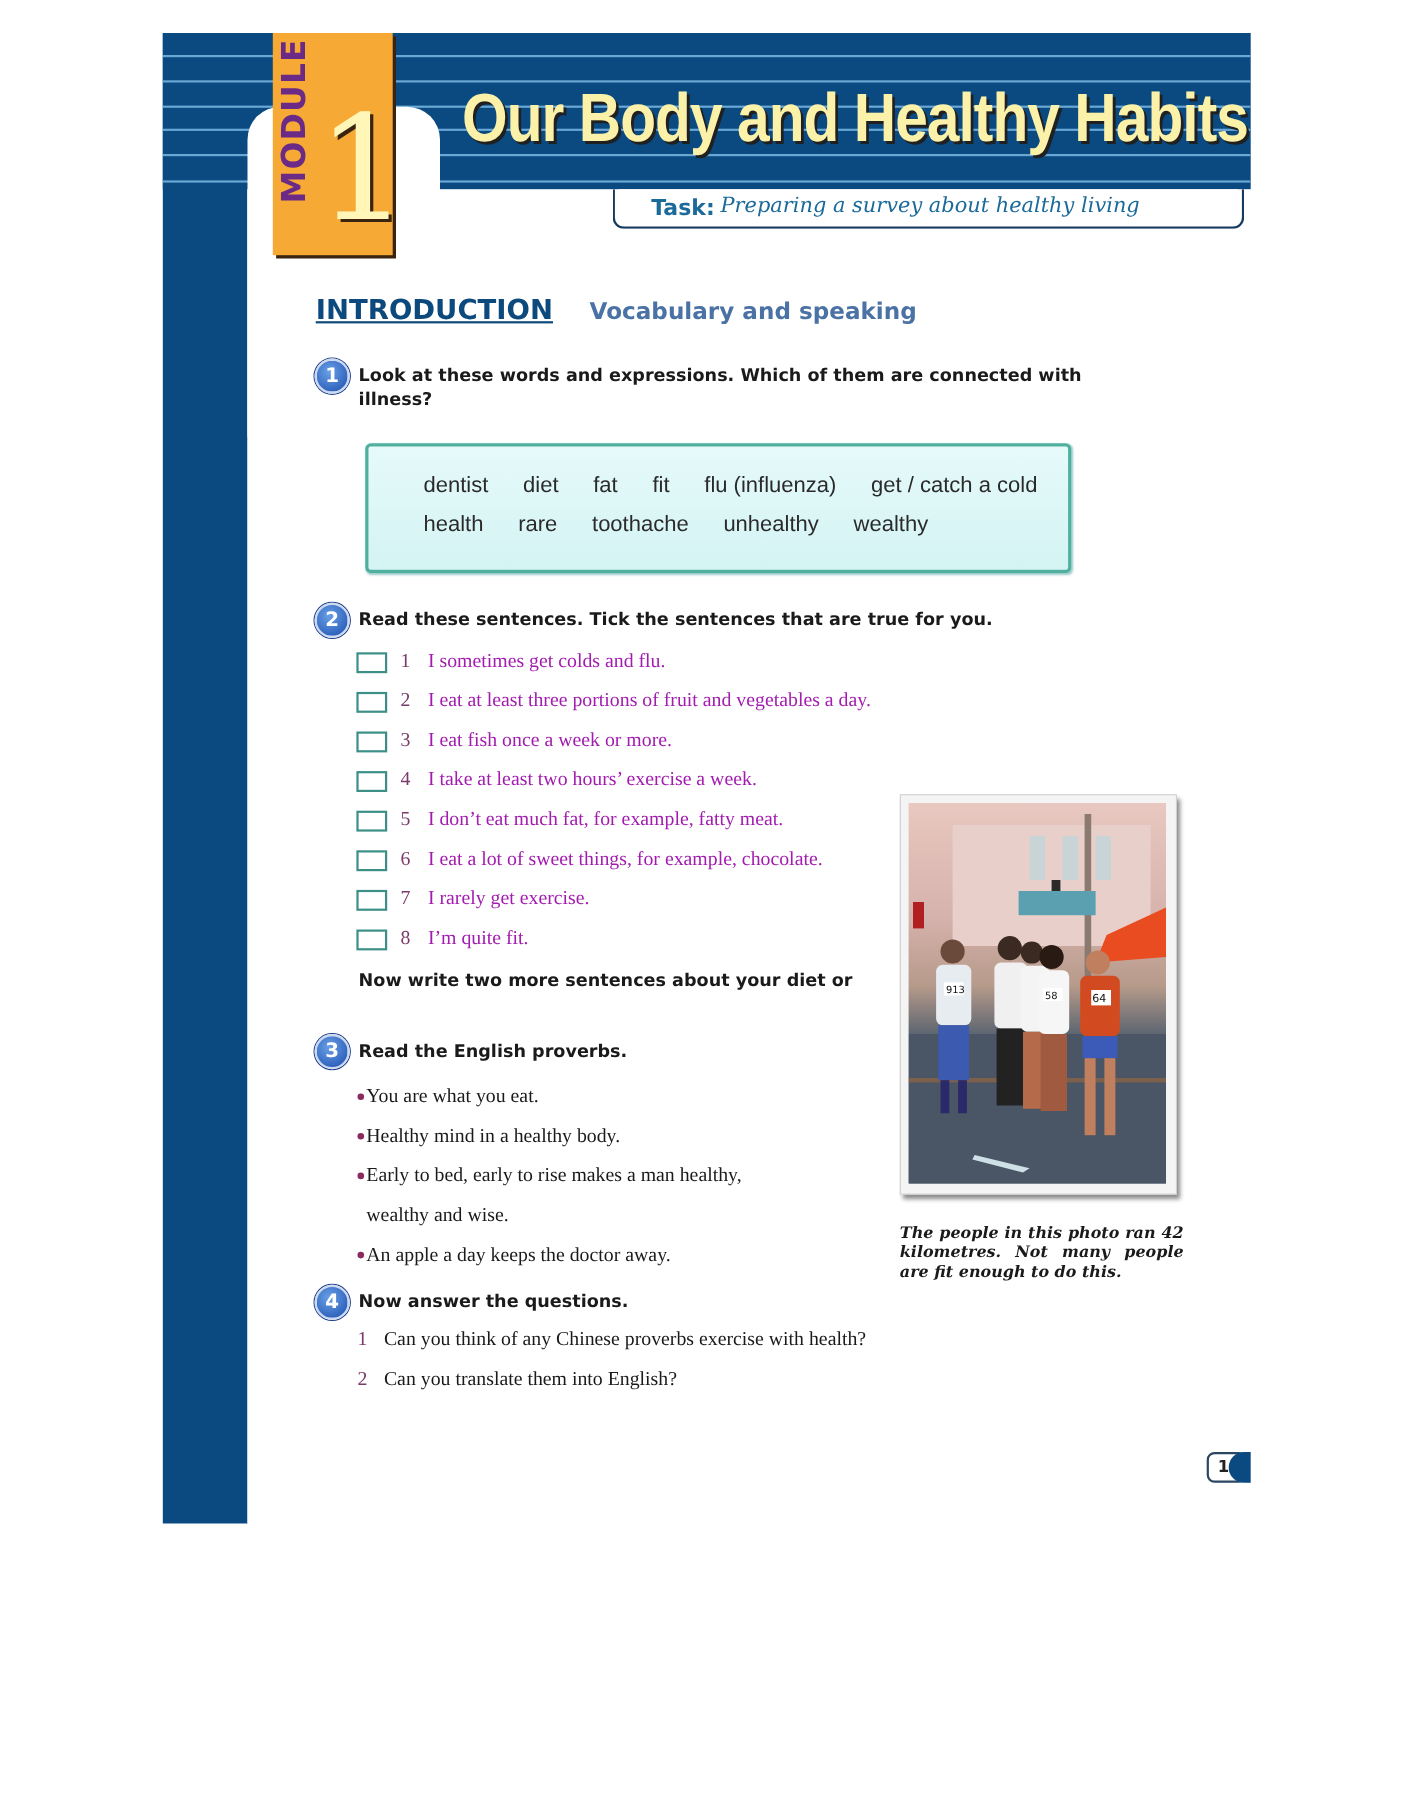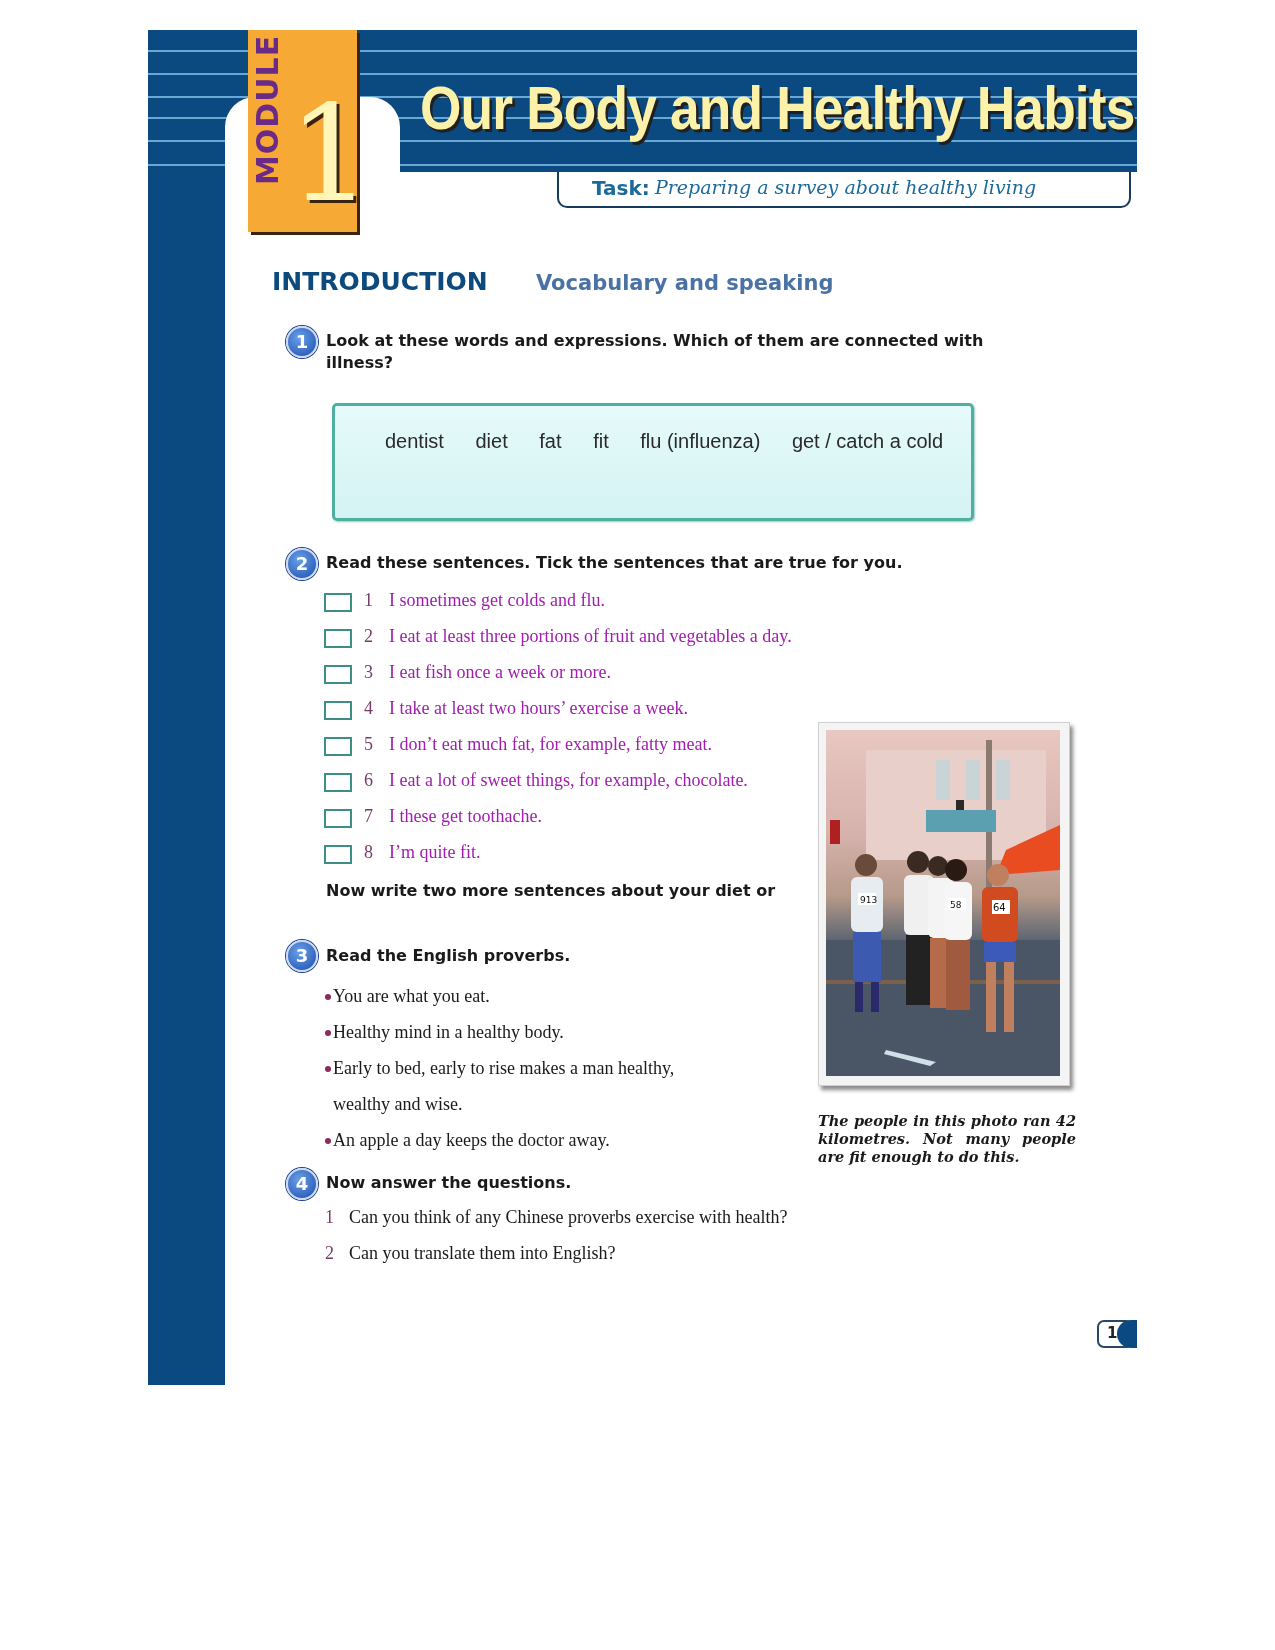--- a/index.html
+++ b/index.html
@@ -29,21 +29,21 @@
 
   #title { left:420px; top:72px; font-family:"Liberation Sans", sans-serif; font-weight:bold; font-size:62px;
            letter-spacing:-1px; color:#fbf1a8; text-shadow:3px 3px 0 #202020; transform:scaleX(0.86); transform-origin:left top; white-space:nowrap; }
 
   #task-box { left:557px; top:172px; width:570px; height:34px; border:2px solid #163a5e; border-top:none;
               border-radius:0 0 10px 10px; background:#fff; }
   #task-label { left:592px; top:176px; font-family:"DejaVu Sans", sans-serif; font-weight:bold; font-size:20px; color:#1b6a9a; }
   #task-text { left:655px; top:176px; font-family:"DejaVu Serif", serif; font-style:italic; font-size:19px; color:#1b6a9a; }
 
   
-  #intro-head { left:272px; top:267px; font-family:"DejaVu Sans", sans-serif; font-weight:bold; font-size:25px; color:#0c4a7e; }
+  #intro-head { left:287px; top:267px; font-family:"DejaVu Sans", sans-serif; font-weight:bold; font-size:25px; color:#0c4a7e;text-decoration:underline; }
   #intro-sub { left:536px; top:271px; font-family:"DejaVu Sans", sans-serif; font-weight:bold; font-size:21px; color:#4a72a4; }
 
   .qnum { position:absolute; width:28px; height:28px; border-radius:50%; background:radial-gradient(circle at 40% 35%, #6a9fe6, #1a4fb0);
           border:2px solid #cdd9f0; box-shadow:0 0 0 1px #1a3f8a; color:#fff; font-family:"DejaVu Sans", sans-serif;
           font-weight:bold; font-size:18px; text-align:center; line-height:28px; }
   .qtext { position:absolute; font-family:"DejaVu Sans", sans-serif; font-weight:bold; font-size:16px; color:#1a1a1a; line-height:22px; }
 
   #word-box { left:332px; top:403px; width:636px; height:112px; border:3px solid #4fb0a0; border-radius:5px;
               background:linear-gradient(#e6fafa, #d4f3f3); box-shadow:1px 1px 2px #9ccaca; }
   .word-row { position:absolute; left:50px; font-family:"Liberation Sans", sans-serif; font-size:20px; color:#2a2a2a; white-space:nowrap; }
@@ -113,20 +113,27 @@
 
 <div id="word-box" class="abs">
   <div class="word-row" style="top:24px">
     <span>dentist</span>
     <span>diet</span>
     <span>fat</span>
     <span>fit</span>
     <span>flu (influenza)</span>
     <span>get / catch a cold</span>
   </div>
+  <div class="word-row" style="top:60px">
+    <span>health</span>
+    <span>rare</span>
+    <span>toothache</span>
+    <span>unhealthy</span>
+    <span>wealthy</span>
+  </div>
 </div>
 
 <div class="qnum" style="left:286px;top:548px">2</div>
 <div class="qtext" style="left:326px;top:552px">Read these sentences. Tick the sentences that are true for you.</div>
 
 <div class="check-item" style="top:590px">
   <div class="cbox"></div>
   <span class="cnum">1</span>
   <span class="ctext">I sometimes get colds and flu.</span>
 </div>
@@ -151,21 +158,21 @@
   <span class="ctext">I don’t eat much fat, for example, fatty meat.</span>
 </div>
 <div class="check-item" style="top:770px">
   <div class="cbox"></div>
   <span class="cnum">6</span>
   <span class="ctext">I eat a lot of sweet things, for example, chocolate.</span>
 </div>
 <div class="check-item" style="top:806px">
   <div class="cbox"></div>
   <span class="cnum">7</span>
-  <span class="ctext">I these get toothache.</span>
+  <span class="ctext">I rarely get exercise.</span>
 </div>
 <div class="check-item" style="top:842px">
   <div class="cbox"></div>
   <span class="cnum">8</span>
   <span class="ctext">I’m quite fit.</span>
 </div>
 
 <div class="qtext" style="left:326px;top:880px">
   <div>Now write two more sentences about your diet or</div>
 </div>

